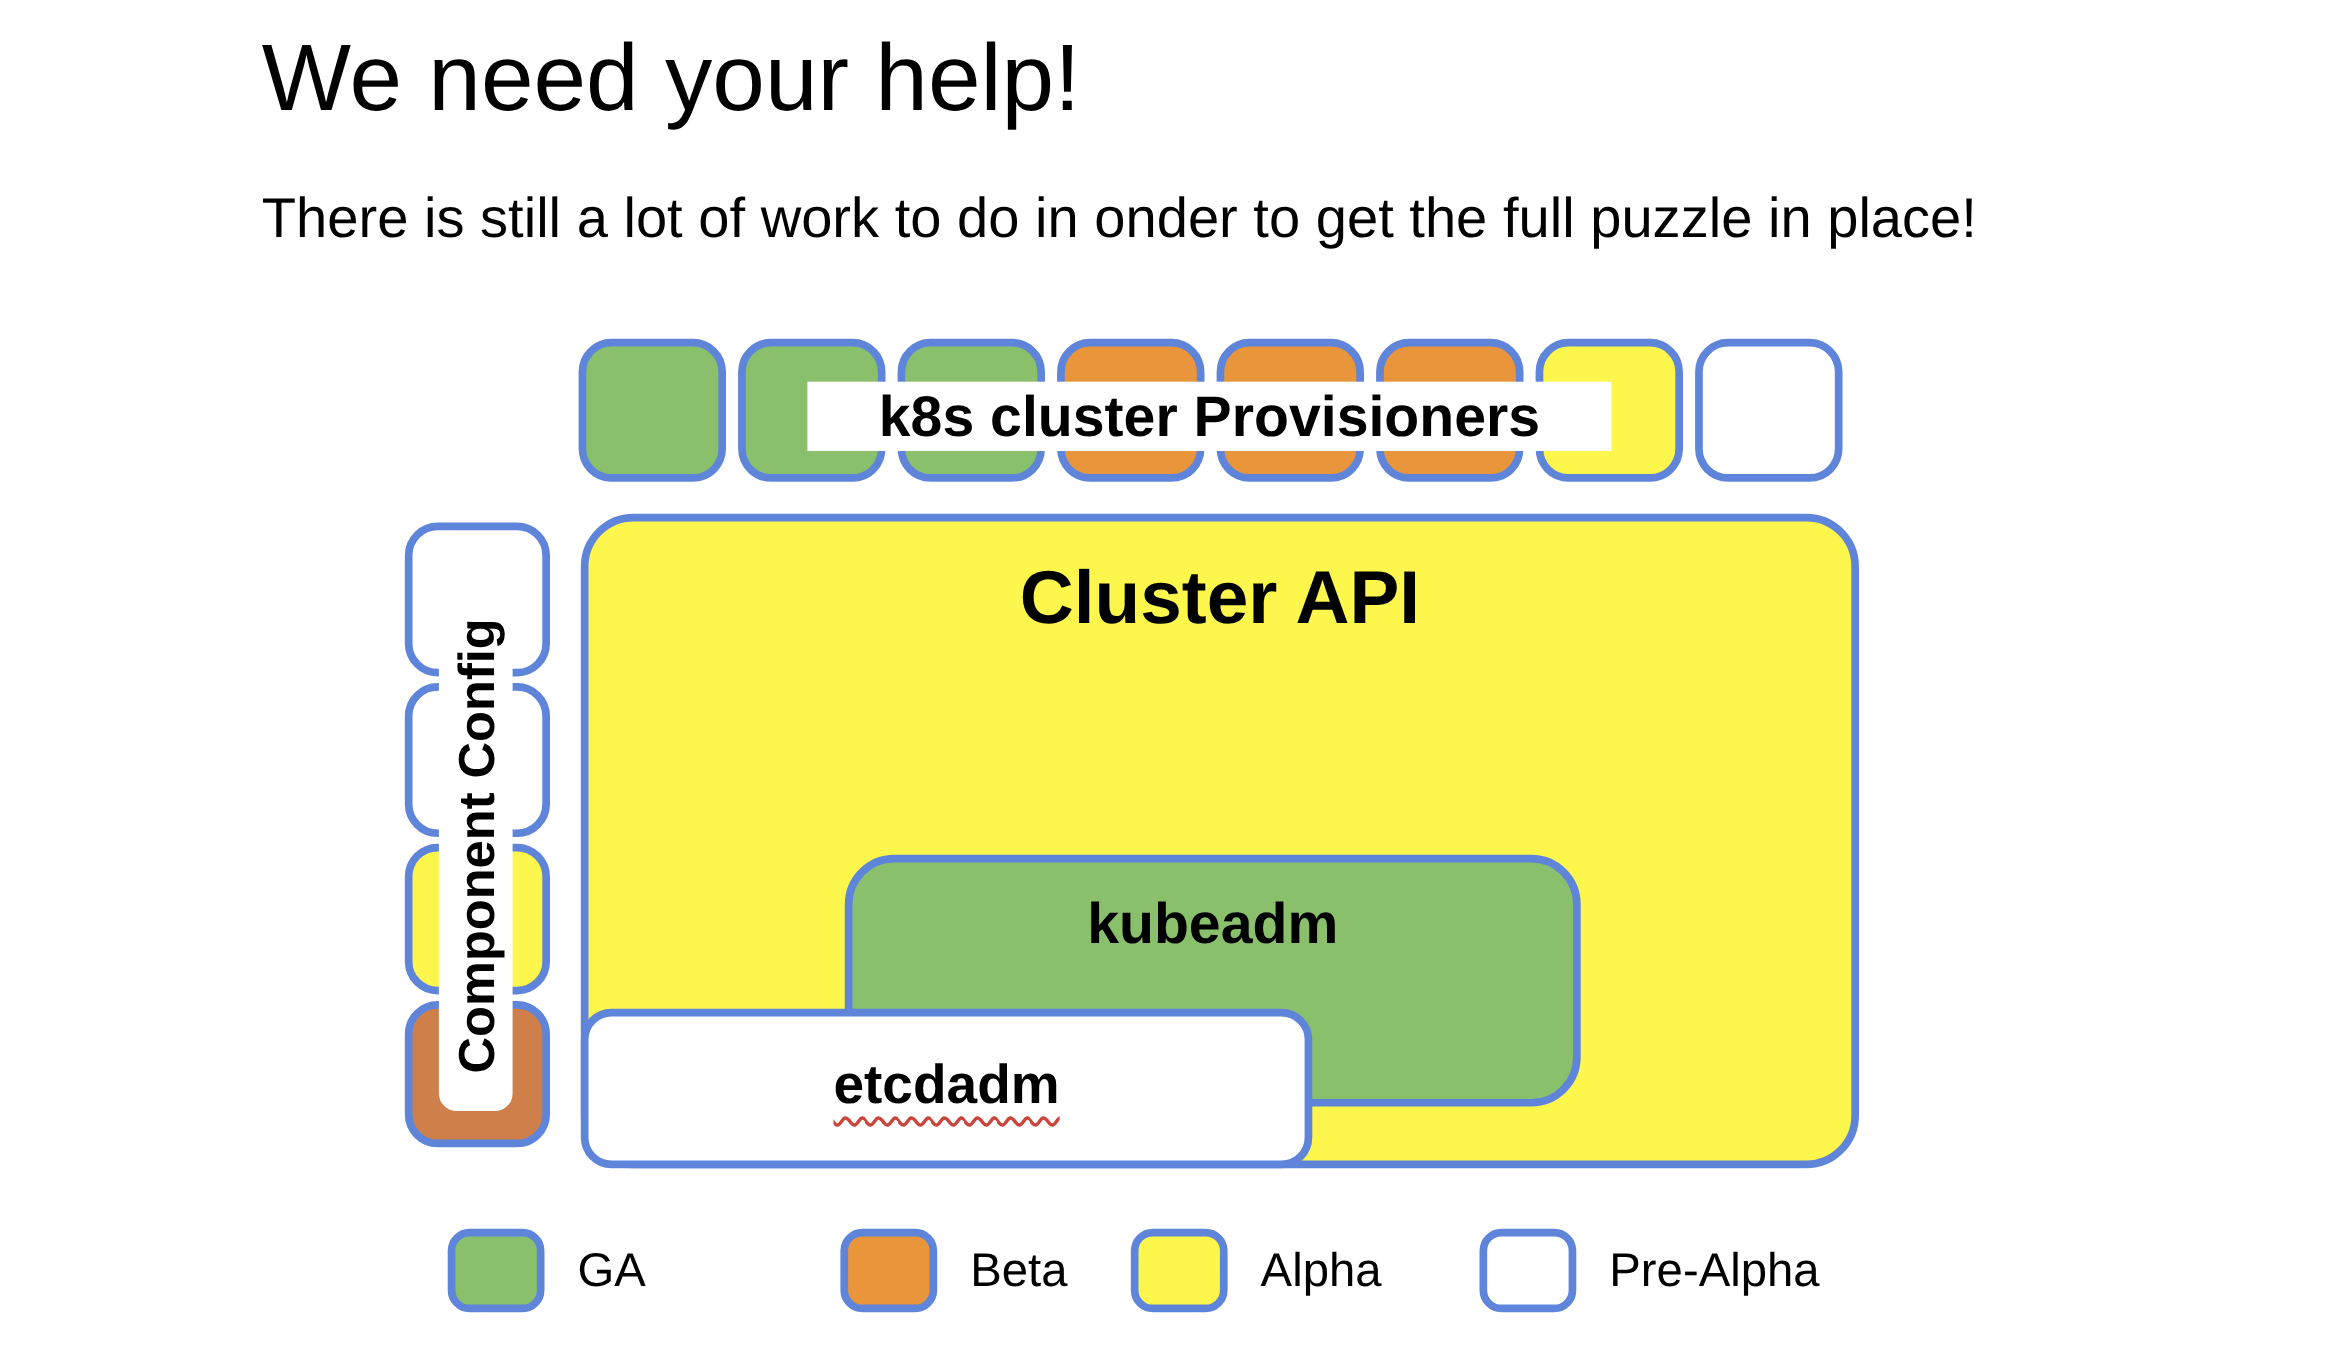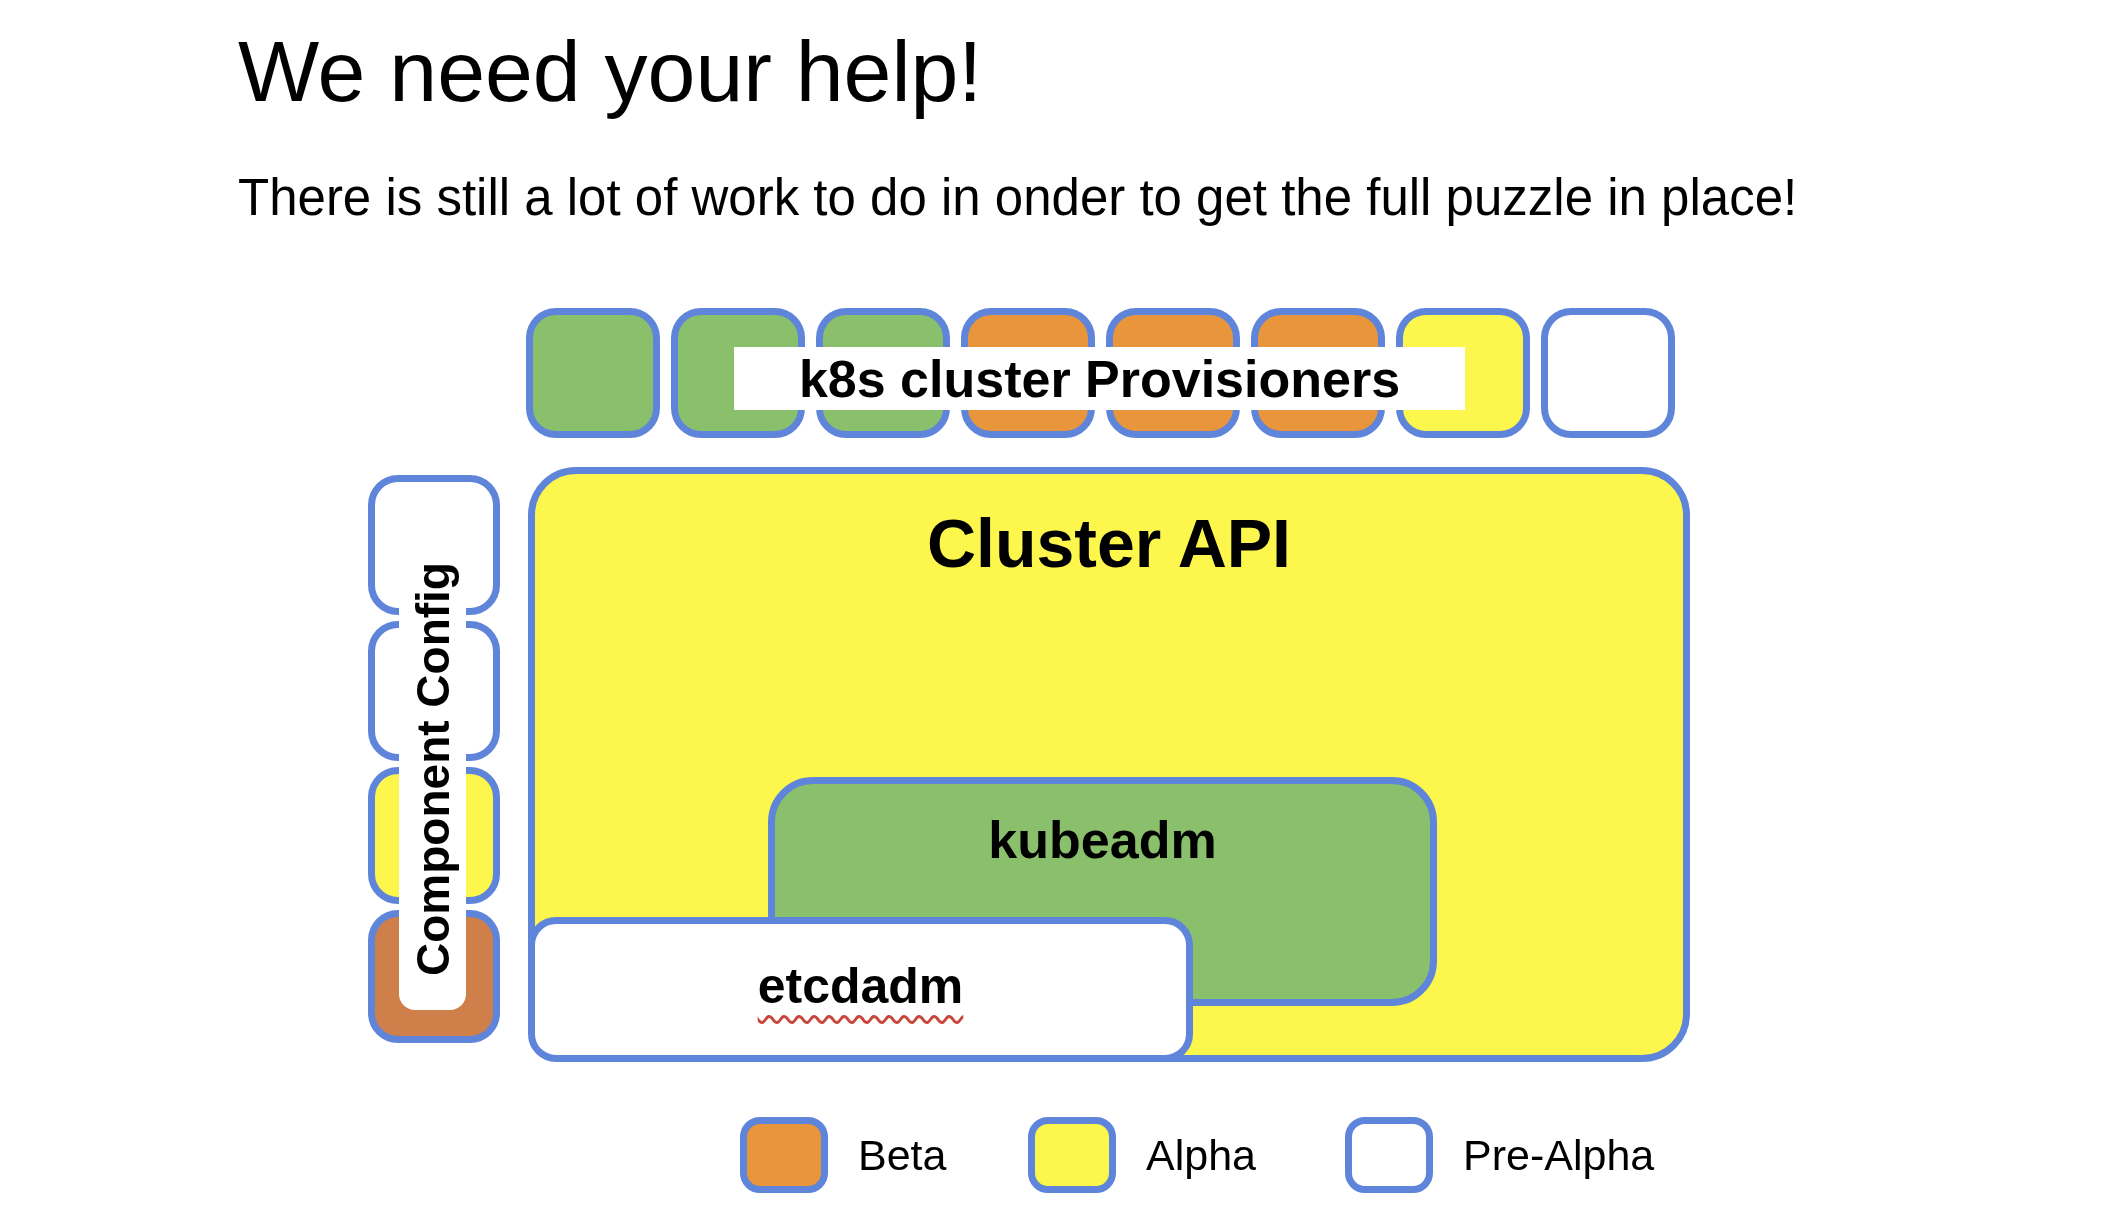--- a/index.html
+++ b/index.html
@@ -72,21 +72,21 @@
   }
   
   .legend-item{
     position:absolute;top:1117px;display:flex;align-items:center;gap:30px;
   }
   .legend-item .swatch{
     width:88px;height:76px;border:7px solid var(--c-border);
     border-radius:20px;box-sizing:border-box;background:#fff;flex:0 0 auto;
   }
   .legend-item .legend-text{font-size:43px;font-weight:400;white-space:nowrap;}
-  .li-0{left:407px;} .li-1{left:740px;} .li-2{left:1028px;} .li-3{left:1345px;}
+  .li-0{left:407px;} .li-1{left:764px;} .li-2{left:1028px;} .li-3{left:1345px;}
 </style>
 </head>
 <body>
 
 <div class="canvas">
 
   <div class="title">We need your help!</div>
   <div class="subtitle">There is still a lot of work to do in onder to get the full puzzle in place!</div>
 
   <div class="top-row">
@@ -118,20 +118,24 @@
   <div class="bigbox box-cluster-api">
     <span class="boxlabel">Cluster API</span>
   </div>
   <div class="bigbox box-kubeadm">
     <span class="boxlabel">kubeadm</span>
   </div>
   <div class="bigbox box-etcdadm">
     <span class="boxlabel"><span class="misspelled">etcdadm</span></span>
   </div>
 
+  <div class="legend-item li-0">
+    <div class="swatch" style="background: var(--c-ga);"></div>
+    <div class="legend-text">GA</div>
+  </div>
   <div class="legend-item li-1">
     <div class="swatch" style="background: var(--c-beta);"></div>
     <div class="legend-text">Beta</div>
   </div>
   <div class="legend-item li-2">
     <div class="swatch" style="background: var(--c-alpha);"></div>
     <div class="legend-text">Alpha</div>
   </div>
   <div class="legend-item li-3">
     <div class="swatch" style="background: var(--c-pre_alpha);"></div>

